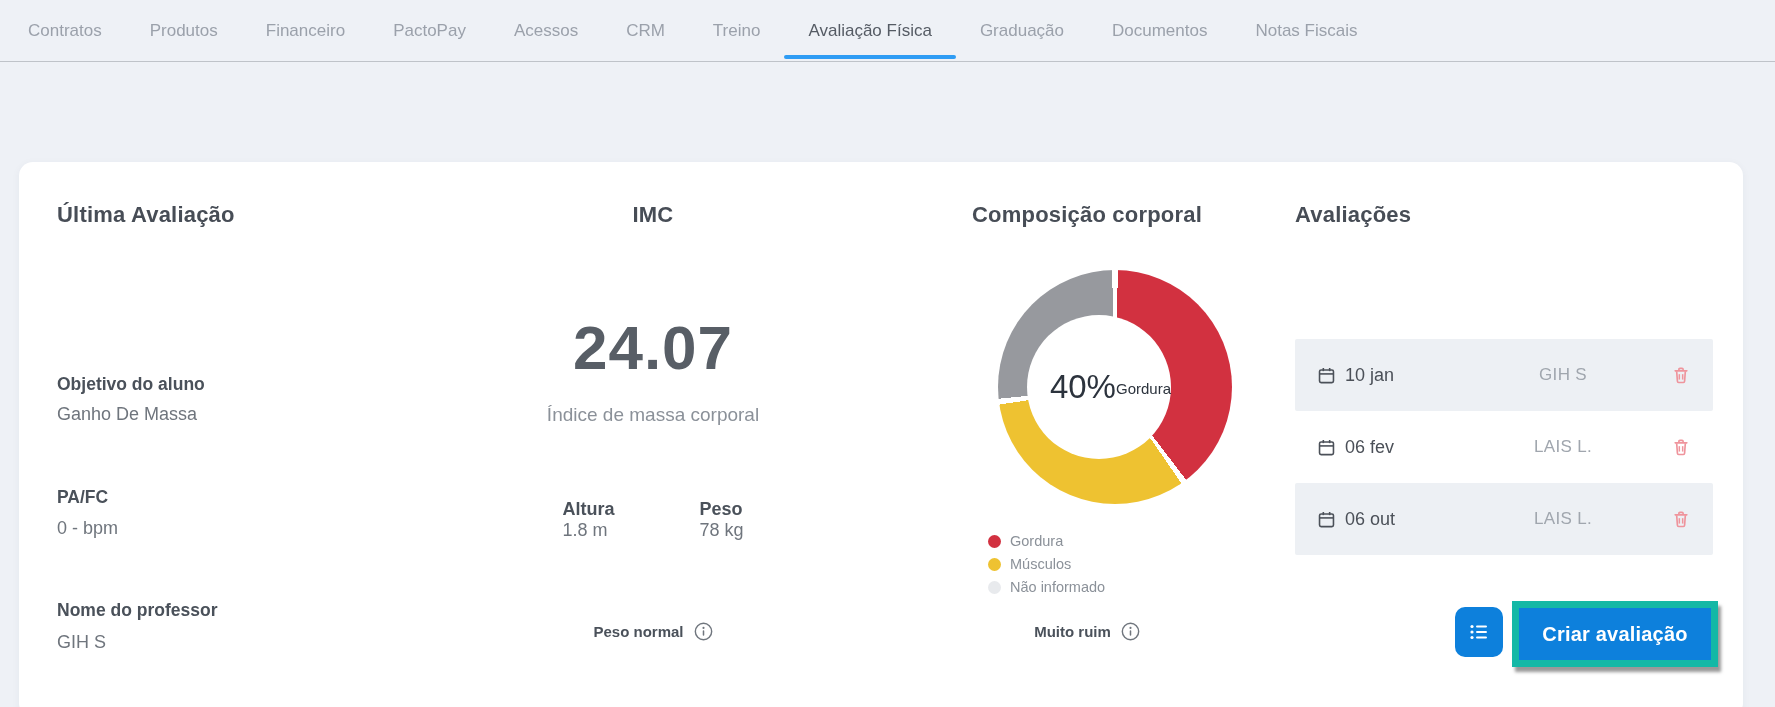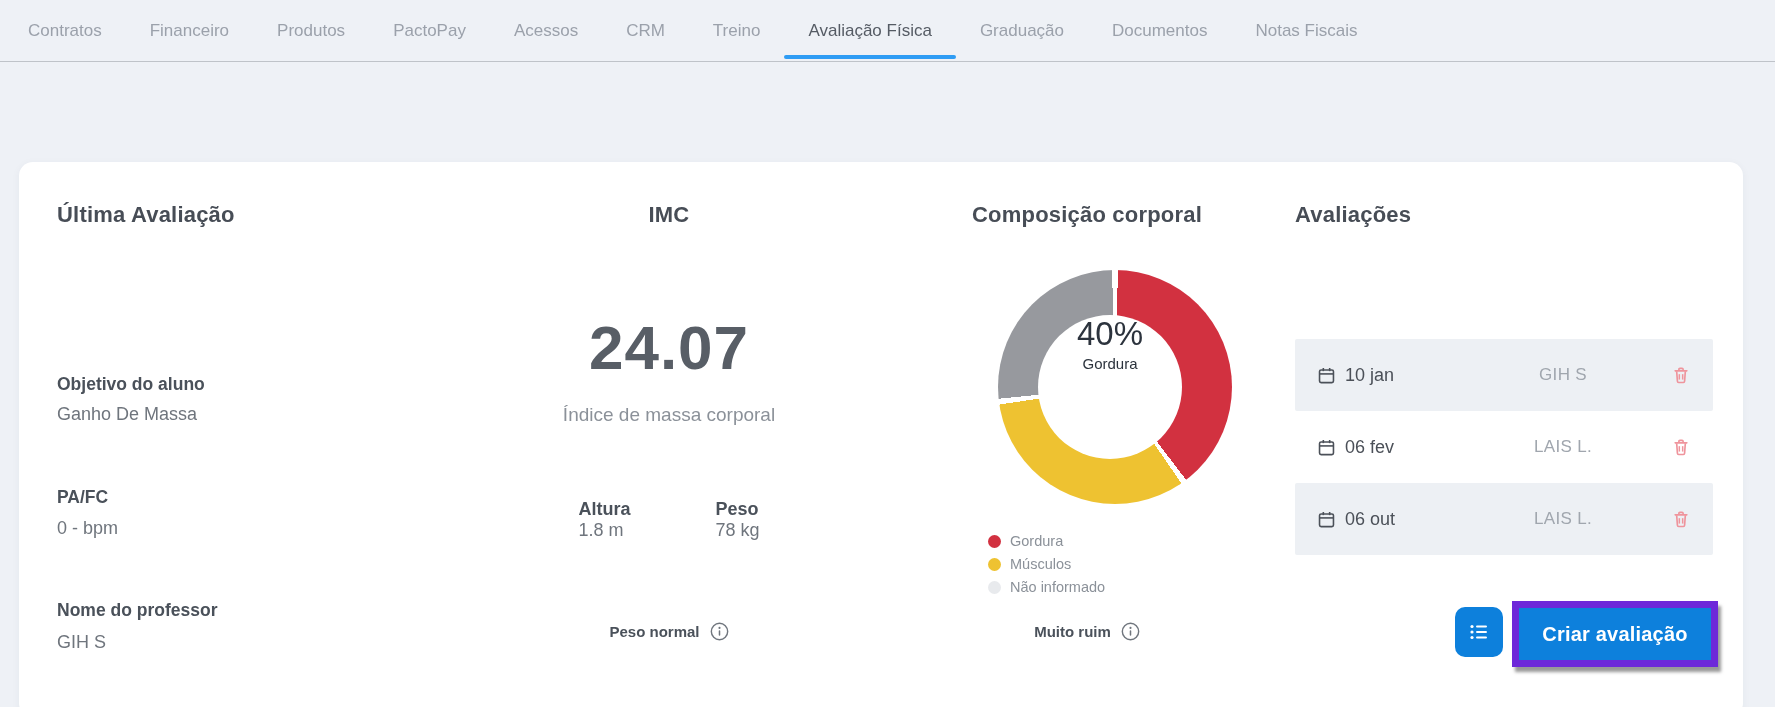--- a/index.html
+++ b/index.html
@@ -35,33 +35,33 @@
   }
   .abs { position:absolute; }
   .h1 { font-size:22px; font-weight:bold; color:#474d56; letter-spacing:.2px; }
   .lbl { font-size:17.5px; font-weight:bold; color:#4a515a; }
   .val { font-size:18px; color:#6f757d; }
   .center { text-align:center; }
 
   
   .c1 { left:38px; }
   
-  .imc-col { left:435px; width:430px; text-align:center; }
+  .imc-col { left:419px; width:430px; text-align:center; }
   .imc-number { font-size:62px; font-weight:bold; color:#585e66; letter-spacing:1px; }
   .imc-sub { font-size:19px; color:#8b9199; }
   .hw-row { display:flex; justify-content:center; gap:85px; text-align:left; }
   .status-line { display:flex; align-items:center; justify-content:center; gap:10px;
                  font-size:15px; font-weight:bold; color:#4a515a; }
   .info-icon { width:19px; height:19px; flex:0 0 auto; cursor:pointer; }
   
   .donut { left:979px; top:108px; width:234px; height:234px; border-radius:50%; }
   .donut-hole {
-    position:absolute; left:40px; top:45px; width:144px; height:144px;
+    position:absolute; left:29px; top:45px; width:144px; height:144px;
     background:#fff; border-radius:50%;
-    display:flex; flex-direction:column; align-items:center; justify-content:flex-start;
+    display:flex; flex-direction:row; align-items:center; justify-content:flex-end;
   }
   .donut-pct { font-size:33px; color:#2c333d; }
   .donut-lbl { font-size:15px; color:#2c333d; margin-top:2px; }
   .legend { left:969px; top:371px; display:grid; grid-template-columns:155px auto; column-gap:0; }
   .legend-col { display:flex; flex-direction:column; gap:7px; }
   .legend-item { display:flex; align-items:center; gap:9px; font-size:14.5px; color:#8b9199; white-space:nowrap; }
   .dot { width:13px; height:13px; border-radius:50%; flex:0 0 auto; }
   
   .c4 { left:1276px; }
   .eval-rows { left:1276px; top:177px; width:418px; }
@@ -73,36 +73,36 @@
   .eval-date { display:flex; align-items:center; gap:9px; font-size:18px; color:#4b5058; }
   .eval-prof { text-align:center; font-size:17px; color:#a0a6ae; letter-spacing:.3px; }
   .trash-btn { width:44px; height:44px; border:none; background:transparent; display:flex;
                align-items:center; justify-content:center; cursor:pointer; }
   .list-btn {
     left:1436px; top:445px; width:48px; height:50px; border:none; border-radius:10px;
     background:#0d80dc; display:flex; align-items:center; justify-content:center; cursor:pointer;
   }
   .highlight-box {
     left:1493px; top:439px; width:206px; height:66px;
-    border:7px solid #6d28d9; box-shadow:3px 5px 3px rgba(85,85,85,.6);
+    border:7px solid #14b8a6; box-shadow:3px 5px 3px rgba(85,85,85,.6);
   }
   .create-btn {
     width:100%; height:100%; border:none; background:#0d80dc; color:#ffffff;
     font-family:"Liberation Sans", sans-serif;
     font-size:20px; font-weight:bold; cursor:pointer; letter-spacing:.2px;
   }
   svg { display:block; }
 </style>
 </head>
 <body>
 
 <nav class="tabbar">
   <div class="tab">Contratos</div>
+  <div class="tab">Produtos</div>
   <div class="tab">Financeiro</div>
-  <div class="tab">Produtos</div>
   <div class="tab">PactoPay</div>
   <div class="tab">Acessos</div>
   <div class="tab">CRM</div>
   <div class="tab">Treino</div>
   <div class="tab active">Avaliação Física</div>
   <div class="tab">Graduação</div>
   <div class="tab">Documentos</div>
   <div class="tab">Notas Fiscais</div>
 </nav>
 

